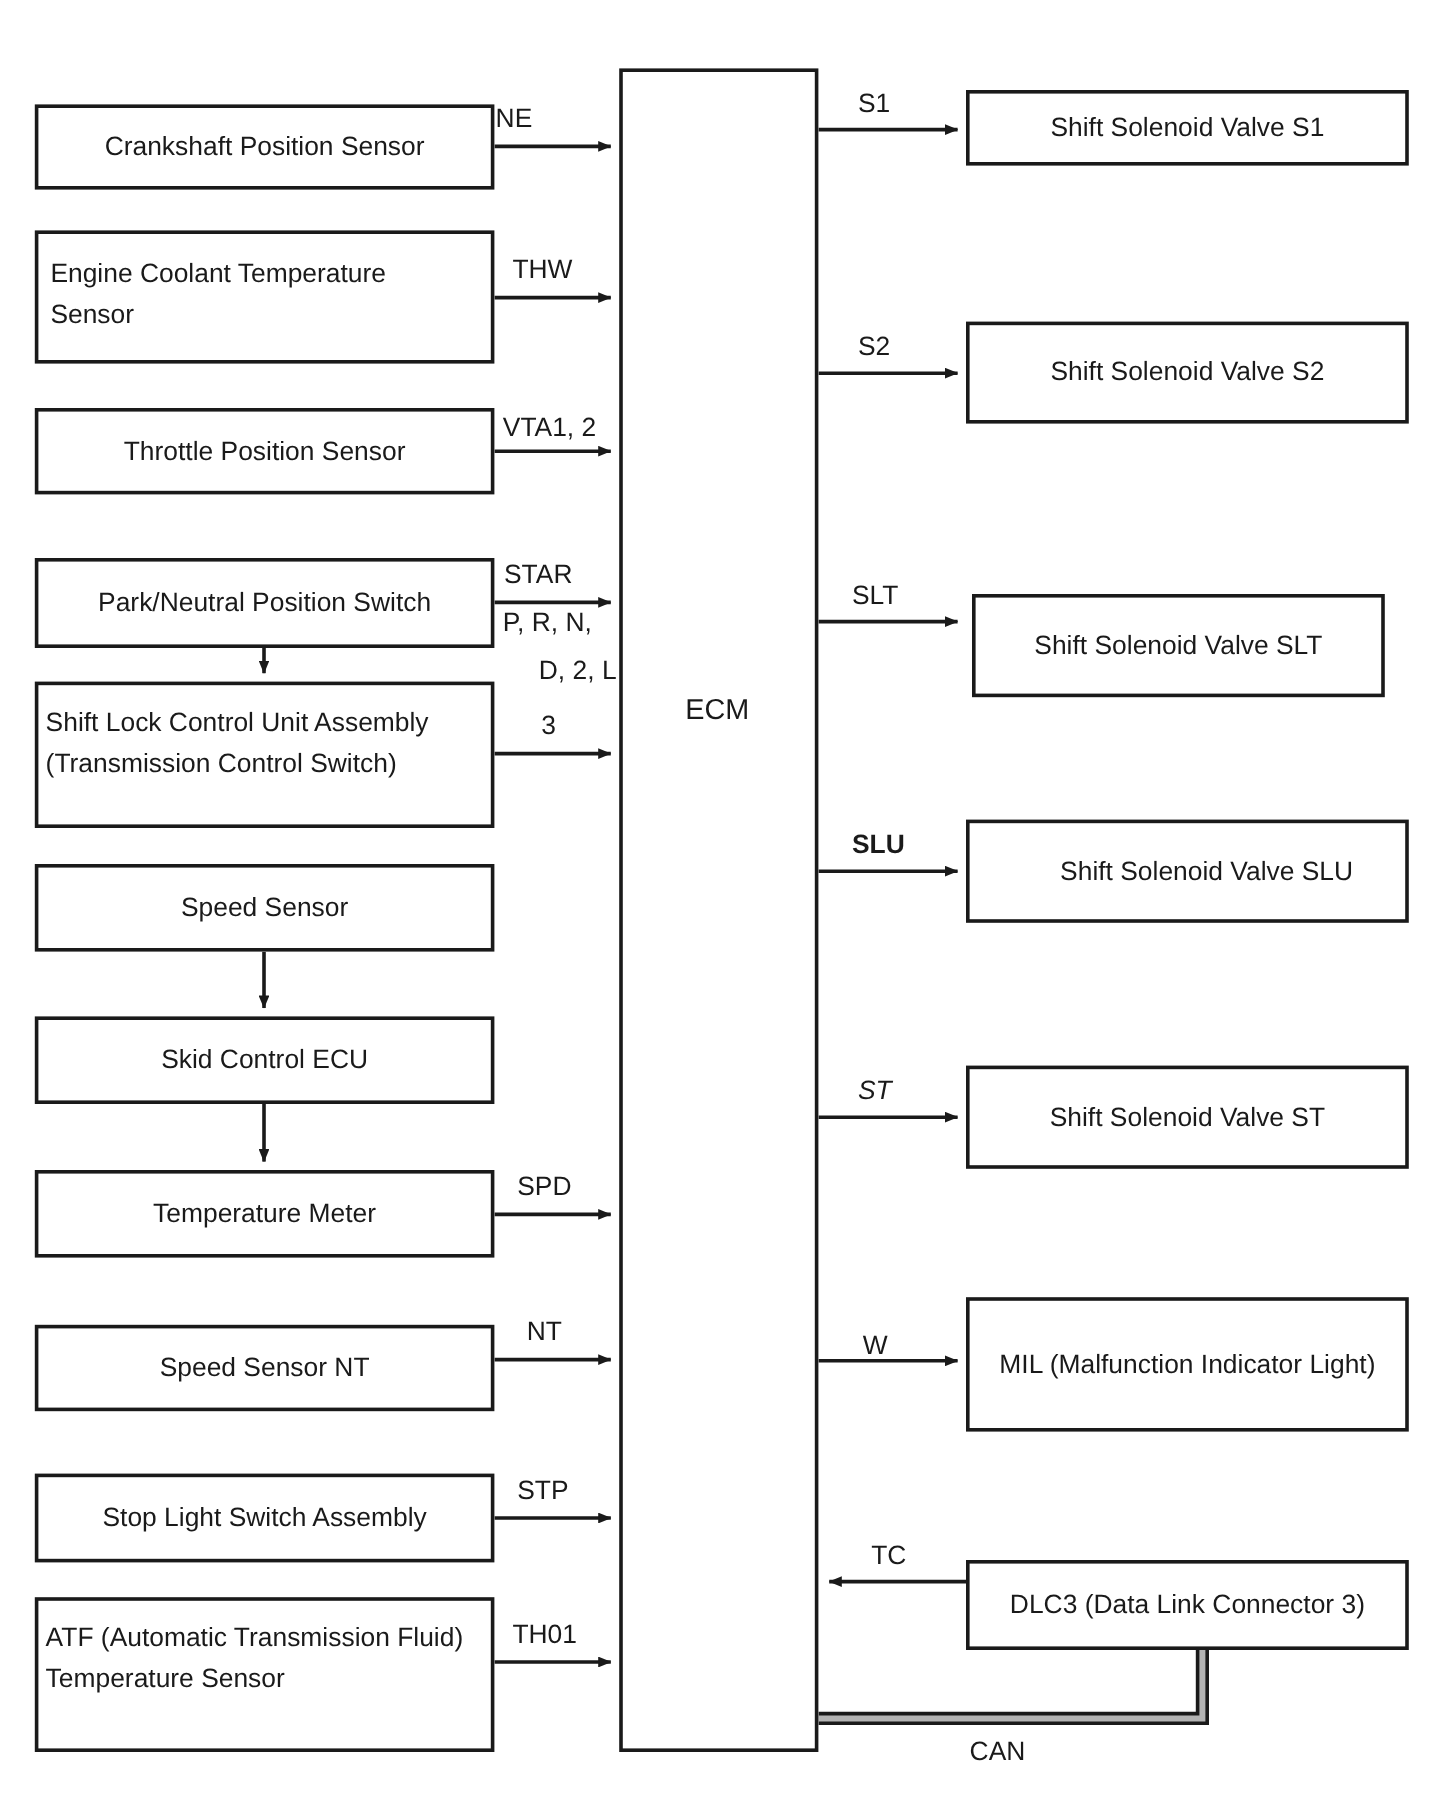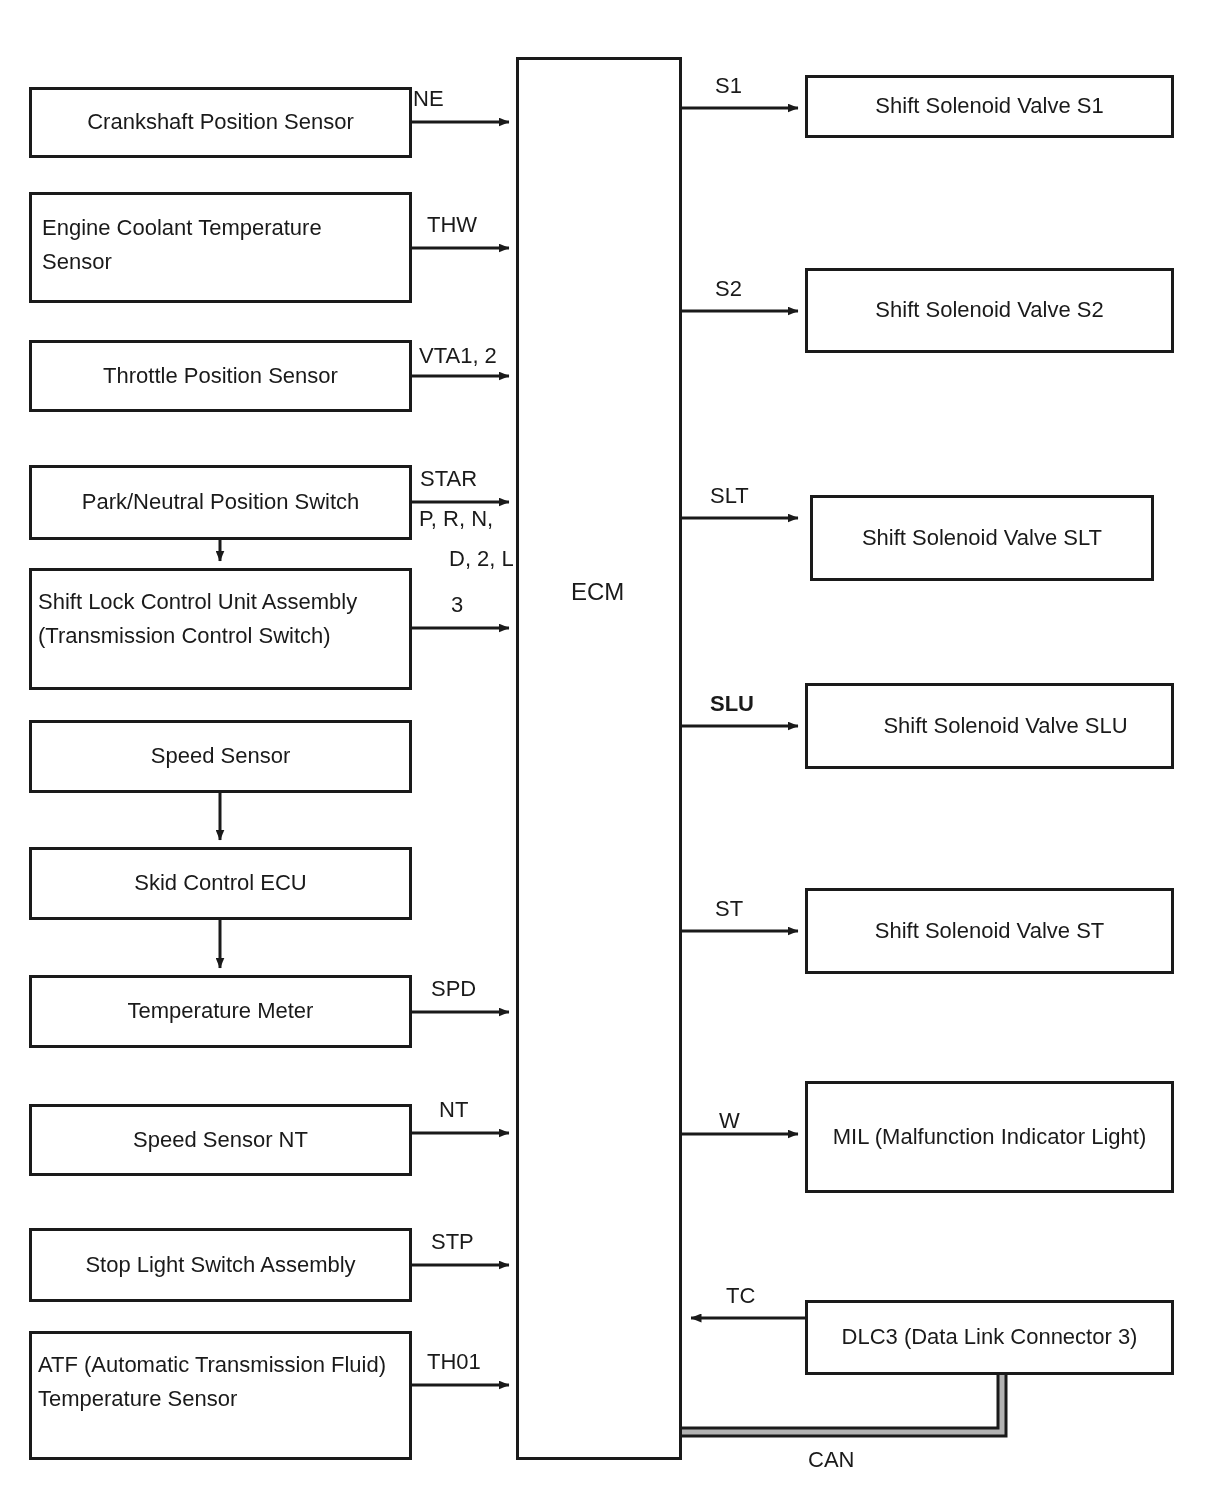--- a/index.html
+++ b/index.html
@@ -210,18 +210,18 @@
   <div class="sig" style="left:451px; top:592px;">3</div>
   <div class="sig" style="left:431px; top:976px;">SPD</div>
   <div class="sig" style="left:439px; top:1097px;">NT</div>
   <div class="sig" style="left:431px; top:1229px;">STP</div>
   <div class="sig" style="left:427px; top:1349px;">TH01</div>
 
   <div class="sig" style="left:715px; top:73px;">S1</div>
   <div class="sig" style="left:715px; top:276px;">S2</div>
   <div class="sig" style="left:710px; top:483px;">SLT</div>
   <div class="sig" style="left:710px; top:691px;font-weight:bold;">SLU</div>
-  <div class="sig" style="left:715px; top:896px;">ST</div>
+  <div class="sig" style="left:715px; top:896px;font-style:italic;">ST</div>
   <div class="sig" style="left:719px; top:1108px;">W</div>
   <div class="sig" style="left:726px; top:1283px;">TC</div>
   <div class="sig" style="left:808px; top:1447px;">CAN</div>
 
 </div>
 
 </body></html>

